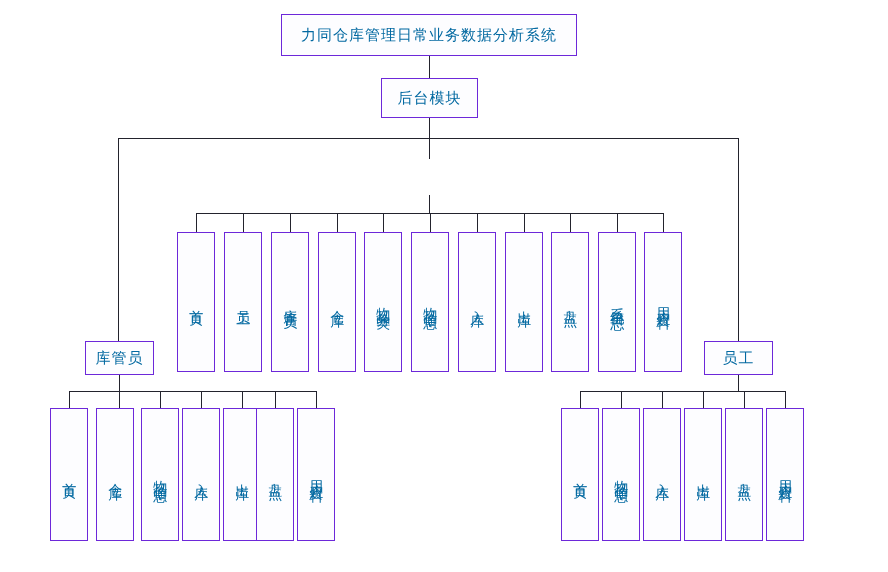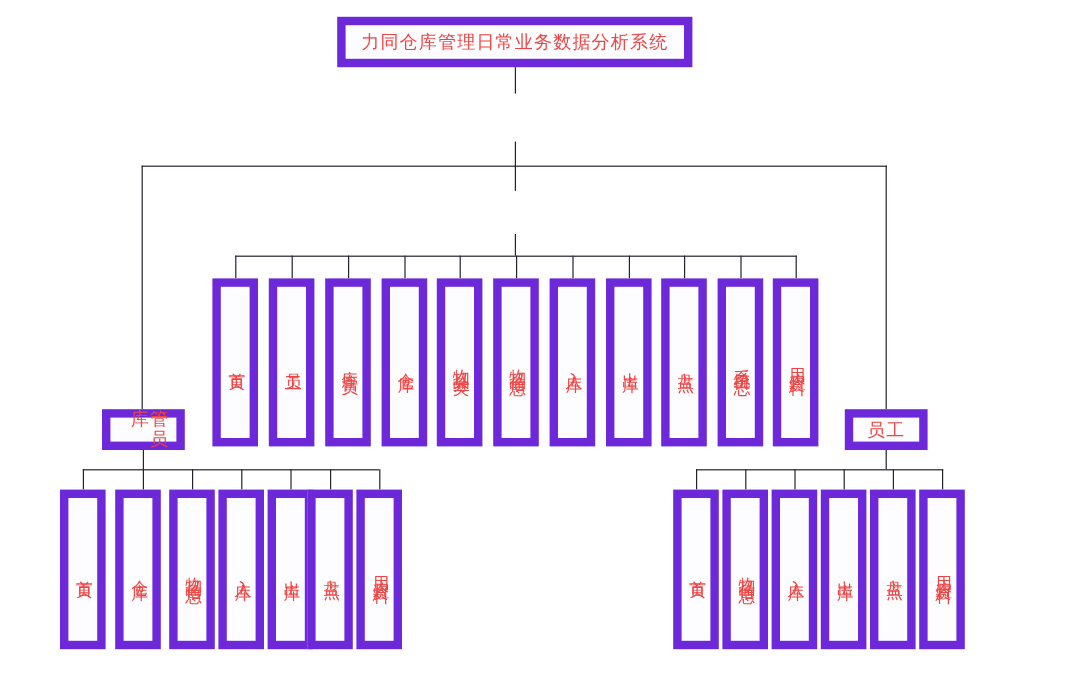--- a/index.html
+++ b/index.html
@@ -18,27 +18,27 @@
   #diagram-canvas {
     position: absolute;
     left: 0;
     top: 0;
     width: 888px;
     height: 572px;
   }
   .node {
     position: absolute;
     box-sizing: border-box;
-    border: 7px solid #6d28d9;
+    border: 1px solid #6d28d9;
     background: #fdfdff;
     display: flex;
     align-items: center;
     justify-content: center;
-    text-align: right;
-    color: #ef4444;
+    text-align: center;
+    color: #0369a1;
     line-height: 1.12;
   }
   .node.horiz {
     font-size: 15px;
     letter-spacing: 1px;
     padding: 0 6px;
   }
   .node.vert {
     writing-mode: vertical-rl;
     text-orientation: upright;
@@ -55,20 +55,21 @@
 </style>
 </head>
 <body>
 
 <div id="diagram-canvas">
 
   <div class="node horiz" id="node-title" style="left:281px; top:14px; width:296px; height:42px;">力同仓库管理日常业务数据分析系统</div>
 
   <div class="connector v" style="left:429px; top:56px; height:22px;"></div>
 
+  <div class="node horiz" id="node-module" style="left:381px; top:78px; width:97px; height:40px;">后台模块</div>
 
   <div class="connector v" style="left:429px; top:118px; height:21px;"></div>
   <div class="connector h" style="left:118px; top:138px; width:621px;"></div>
   <div class="connector v" style="left:118px; top:138px; height:203px;"></div>
   <div class="connector v" style="left:738px; top:138px; height:203px;"></div>
   <div class="connector v" style="left:429px; top:138px; height:21px;"></div>
 
 
   <div class="connector v" style="left:429px; top:195px; height:18px;"></div>
   <div class="connector h" style="left:196px; top:213px; width:468px;"></div>

